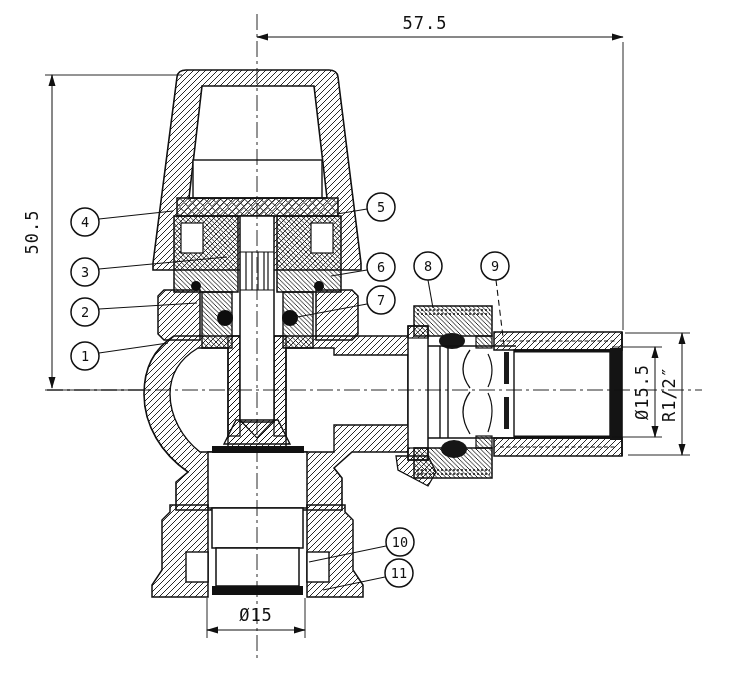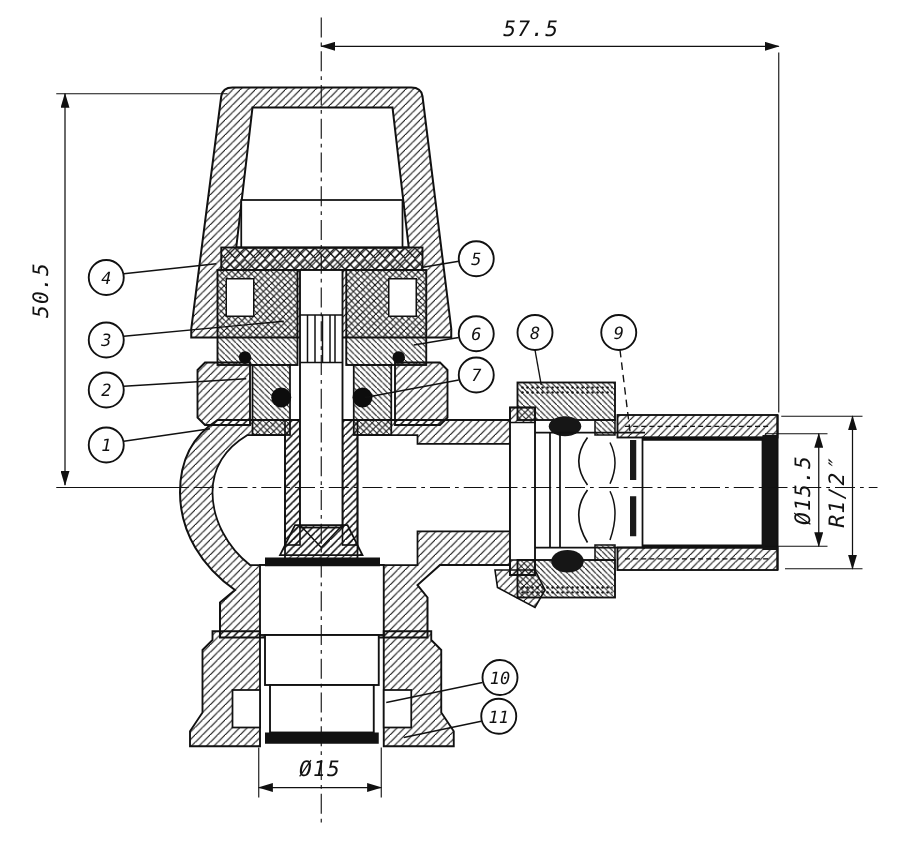--- a/index.html
+++ b/index.html
@@ -1,19 +1,18 @@
 <!DOCTYPE html>
 <html><head>
 <meta charset="utf-8">
 <style>
   html,body{margin:0;padding:0;background:#fff;}
   .page{
     width:736px;height:677px;position:relative;background:#fff;overflow:hidden;
     font-family:"DejaVu Sans Mono","Liberation Mono",monospace;
-    font-style:italic;
   }
   svg{display:block;}
   text{fill:#111;}
   .dim-text{font-size:17px;letter-spacing:1px;}
   .balloon-text{font-size:13.5px;}
 </style>
 </head>
 <body>
 
 <div class="page">

